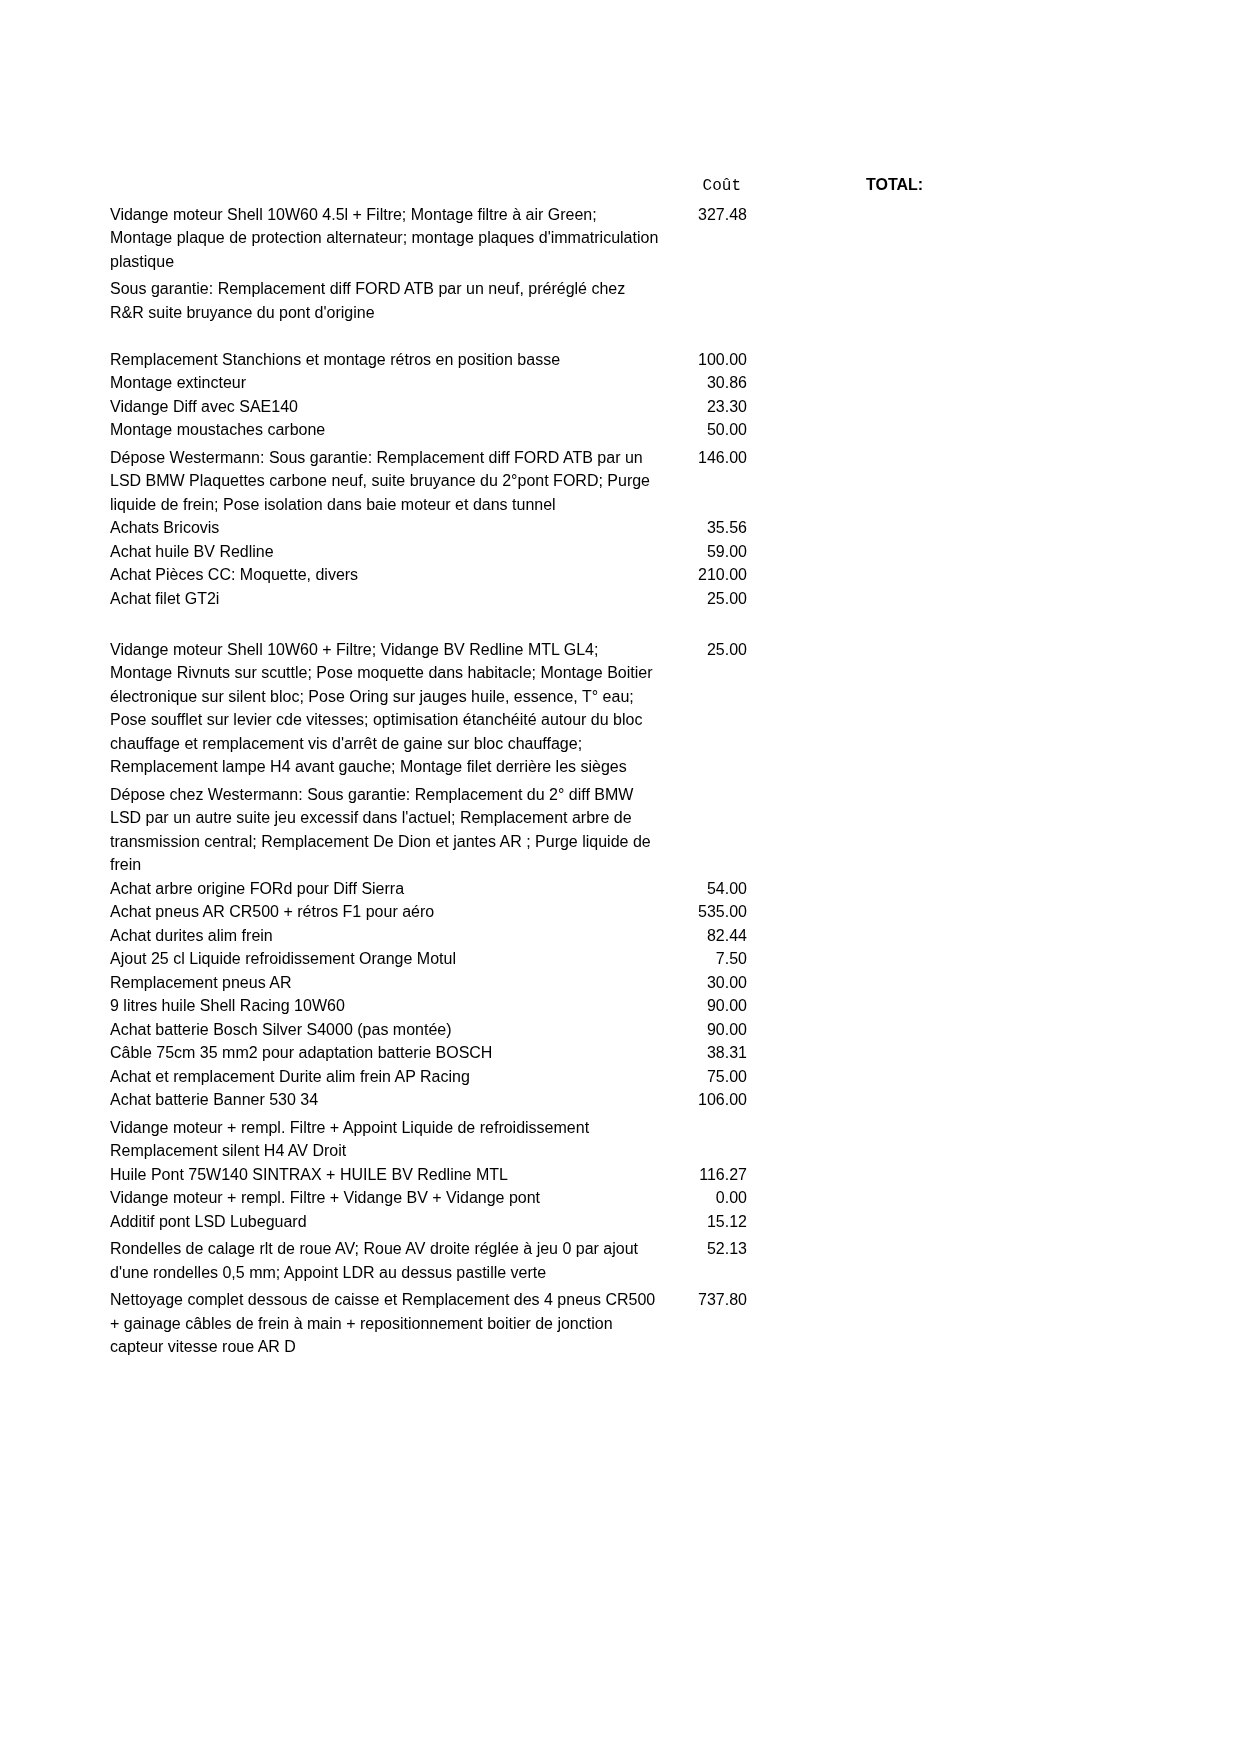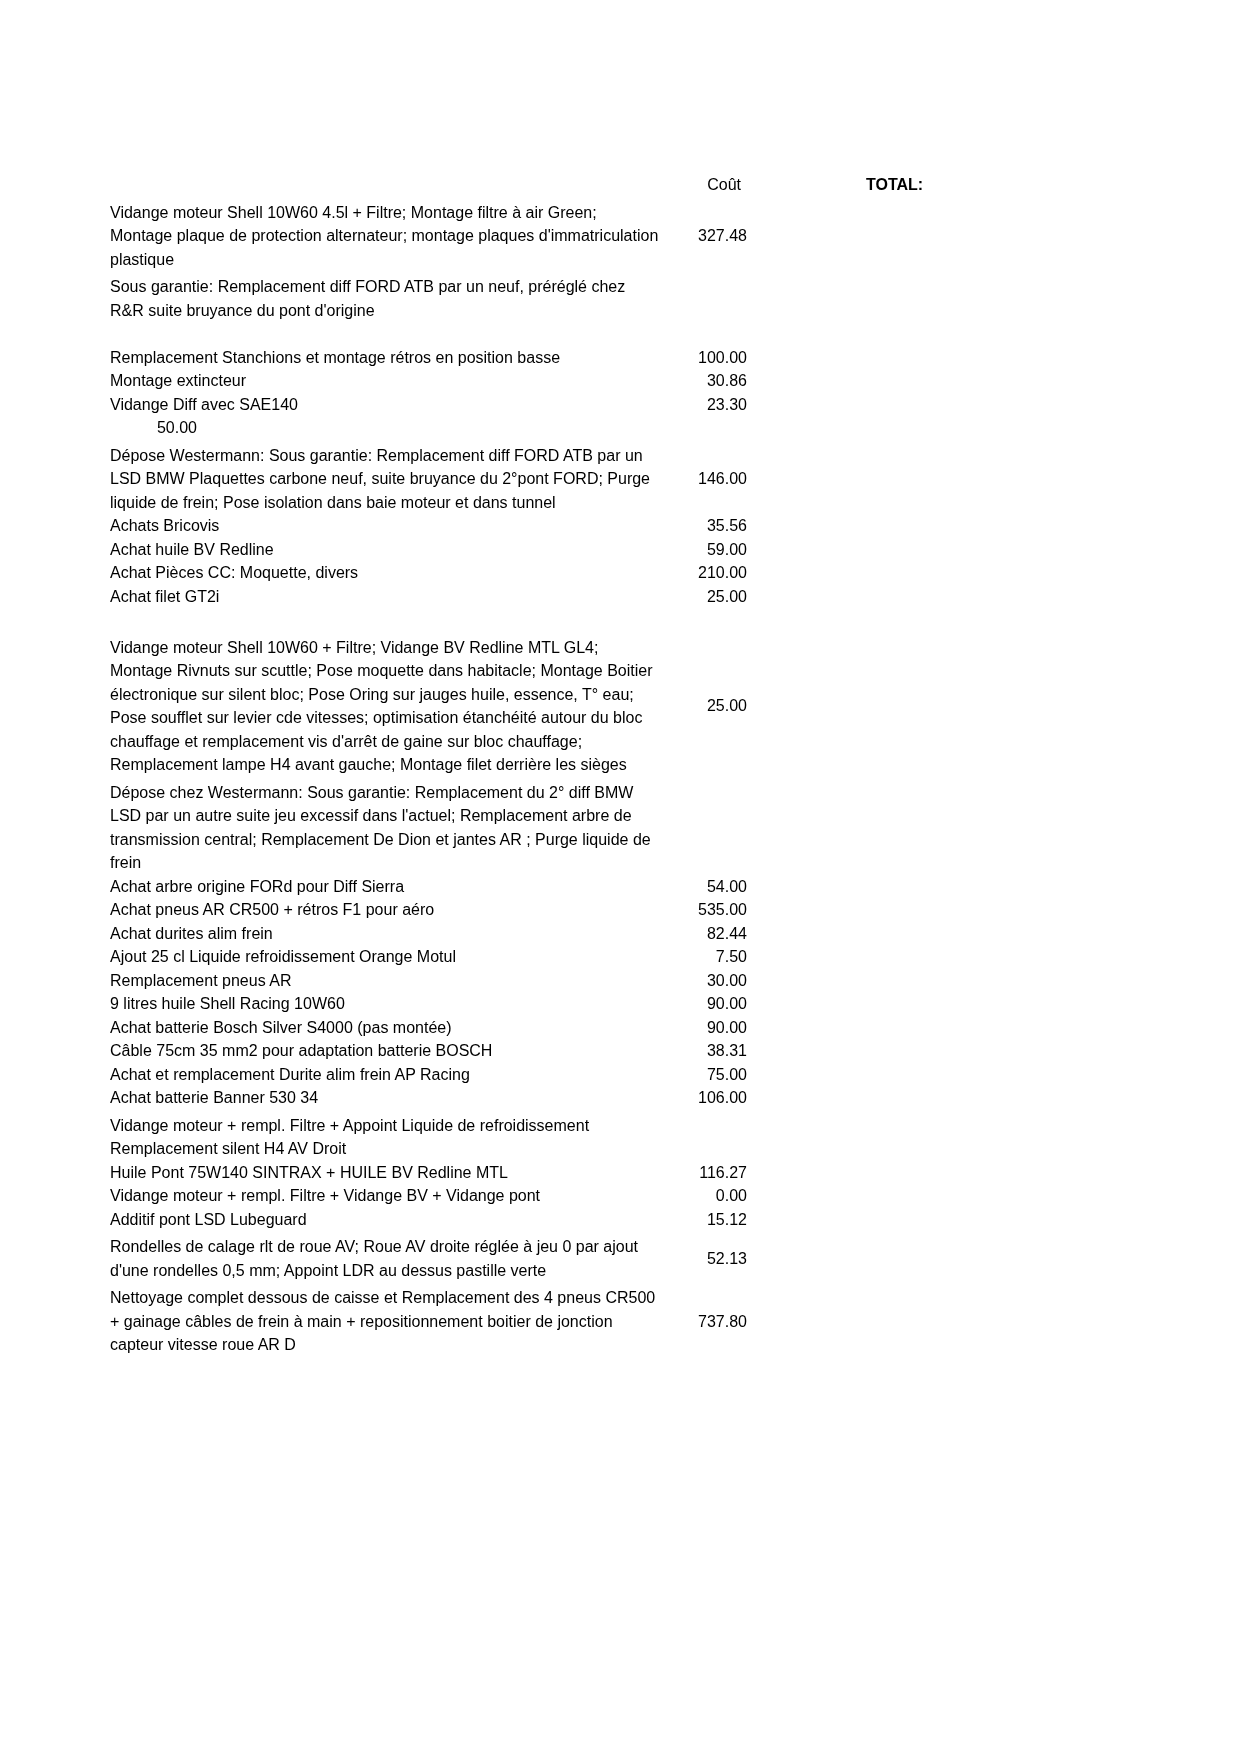--- a/index.html
+++ b/index.html
@@ -18,27 +18,27 @@
     padding: 131px 0 0 110px;
     width: 1241px;
   }
   .header-row { display: flex; align-items: baseline; }
   .desc-spacer { width: 550px; }
   .cost-col {
     width: 87px;
     text-align: right;
     white-space: nowrap;
   }
-  .cost-header { padding-right: 6px; box-sizing: border-box; }
+  .cost-header { padding-right: 6px; box-sizing: border-box; font-family: Liberation Mono, monospace; }
   .total-header {
     margin-left: 119px;
     font-weight: bold;
     margin-top: 42px;
   }
-  .row { display: flex; align-items: center; }
+  .row { display: flex; align-items: flex-start; }
   .row.para { margin-top: 4px; }
   .desc { width: 550px; }
   .spacer { height: 23.5px; }
 </style>
 </head>
 <body>
 
 <div class="page">
 
   <div class="header-row">
@@ -67,20 +67,21 @@
     <div class="desc">Montage extincteur</div>
     <div class="cost-col cost">30.86</div>
   </div>
 
   <div class="row">
     <div class="desc">Vidange Diff avec SAE140</div>
     <div class="cost-col cost">23.30</div>
   </div>
 
   <div class="row">
+    <div class="desc">Montage moustaches carbone</div>
     <div class="cost-col cost">50.00</div>
   </div>
 
   <div class="row para">
     <div class="desc">Dépose Westermann: Sous garantie: Remplacement diff FORD ATB par un LSD BMW Plaquettes carbone neuf, suite bruyance du 2°pont FORD; Purge liquide de frein; Pose isolation dans baie moteur et dans tunnel</div>
     <div class="cost-col cost">146.00</div>
   </div>
 
   <div class="row">
     <div class="desc">Achats Bricovis</div>

